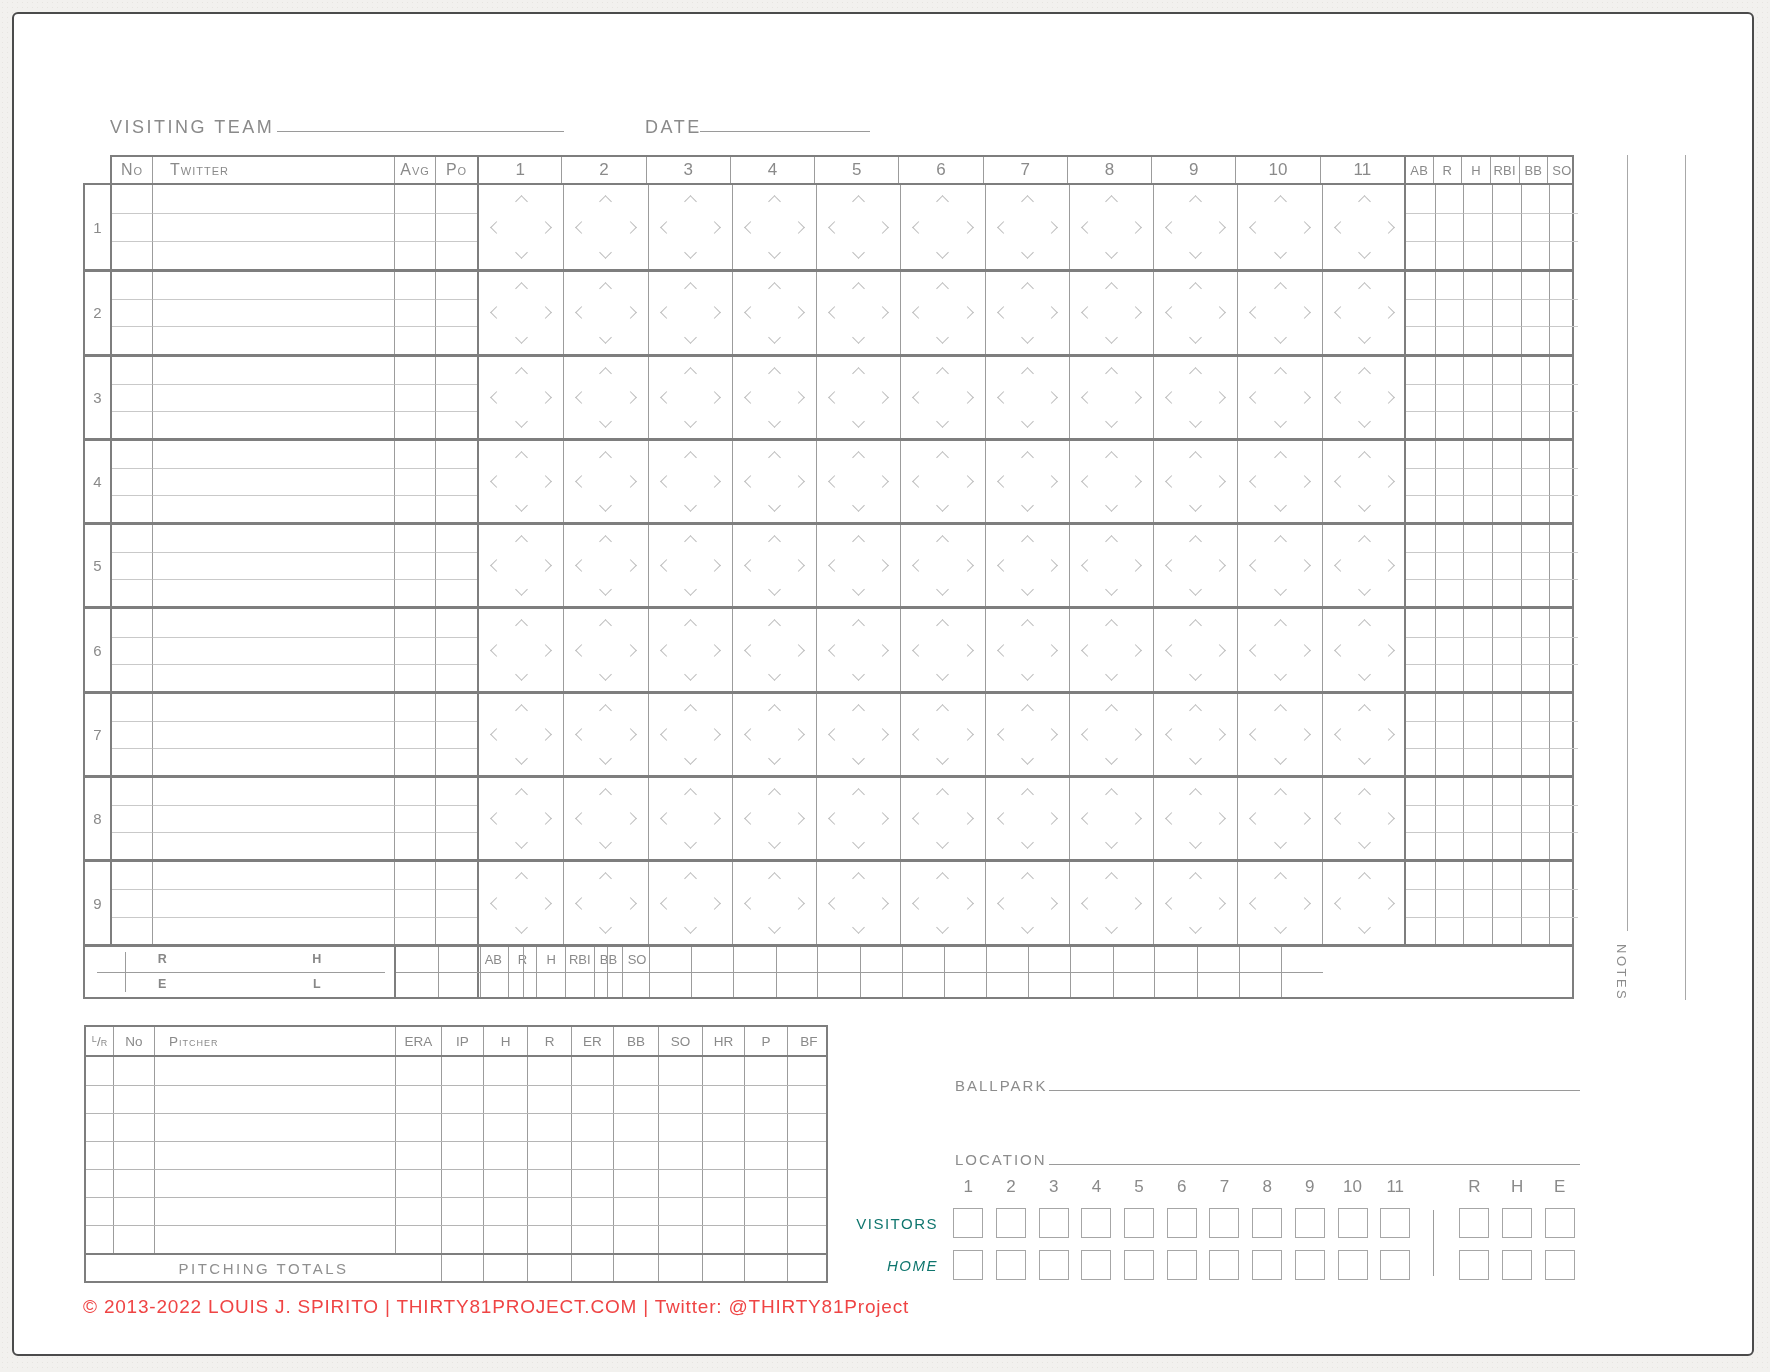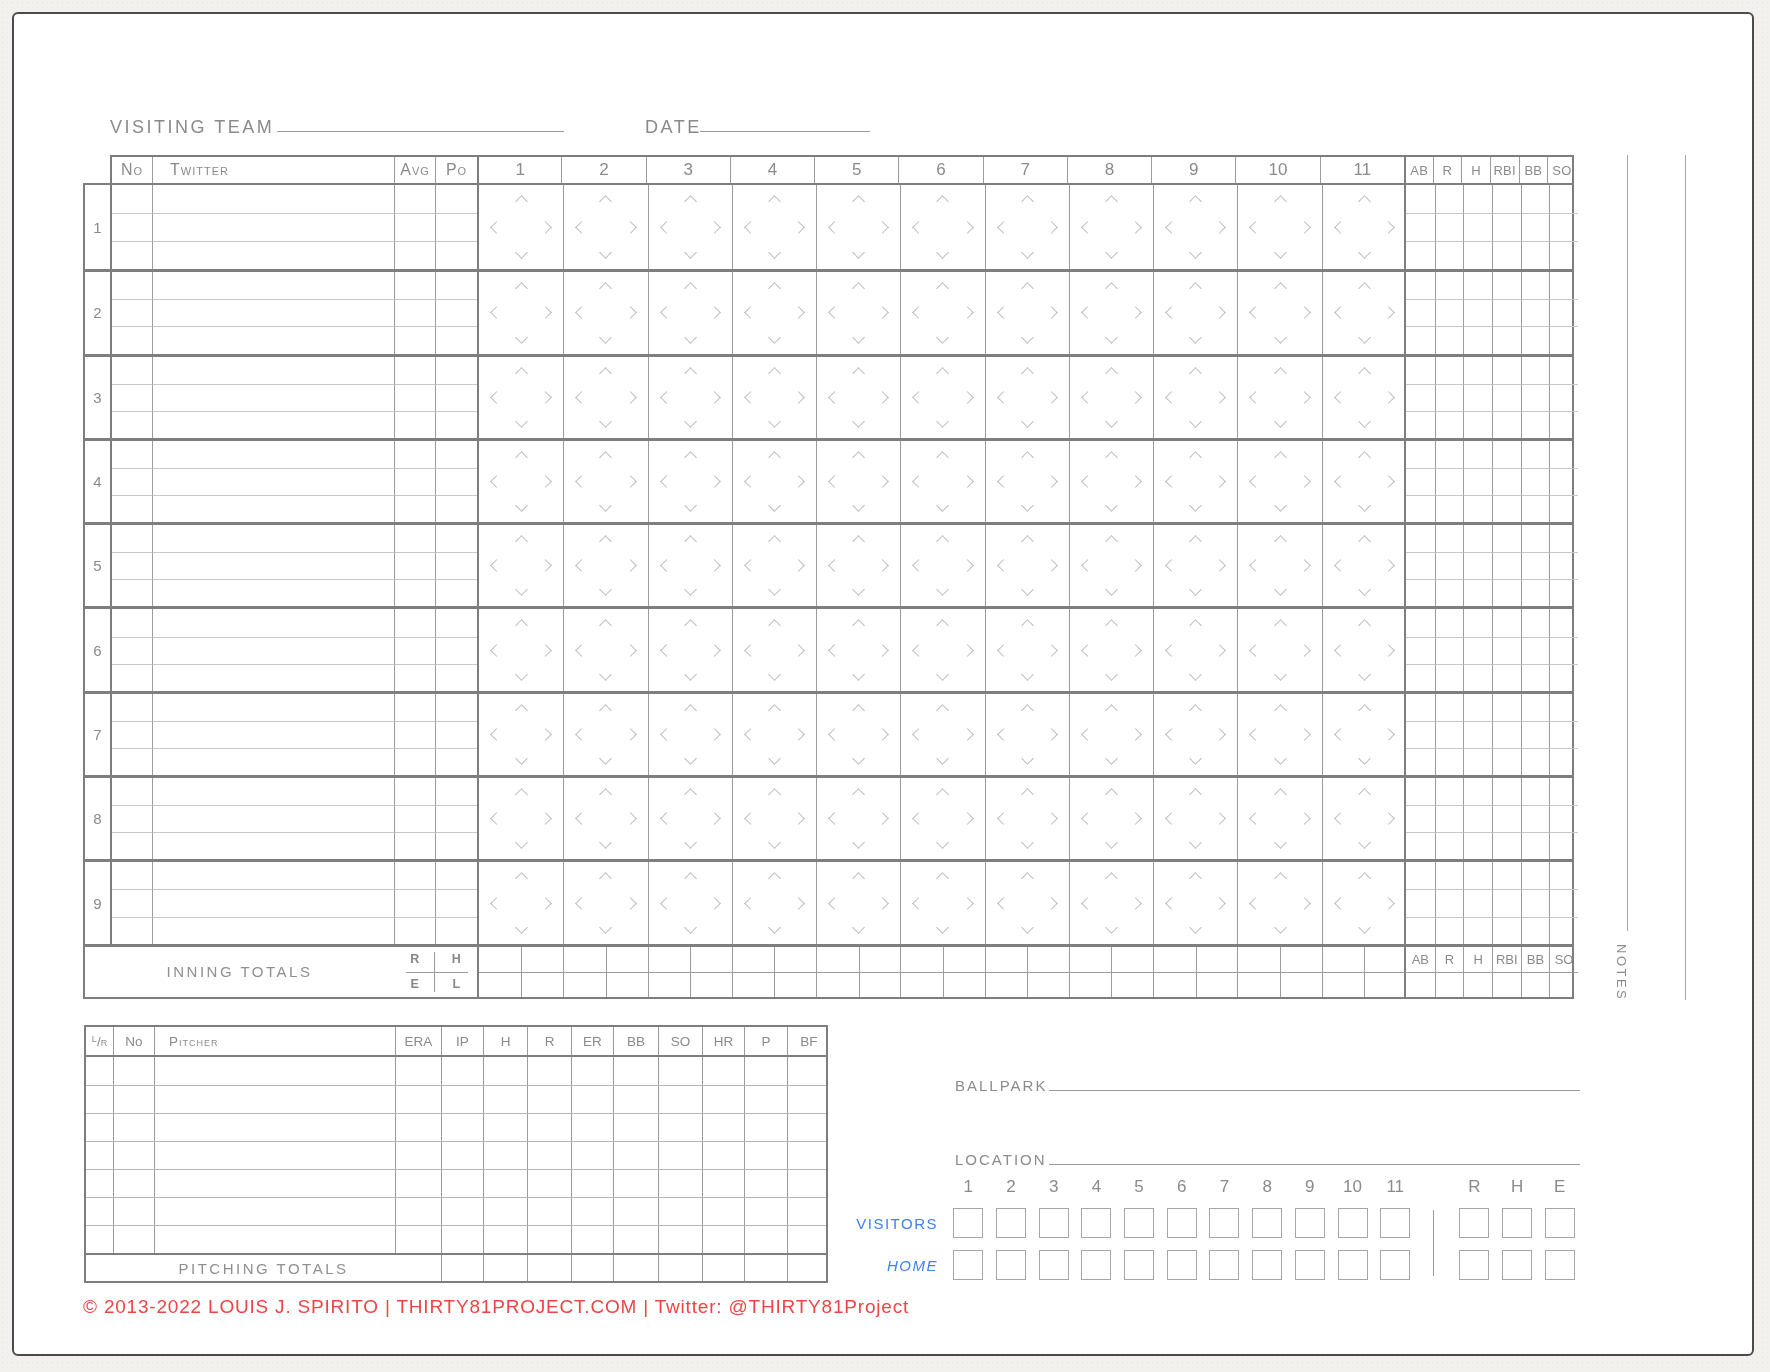--- a/index.html
+++ b/index.html
@@ -98,21 +98,21 @@
 
   
   .copyright { font-size:19px; color:#ef4444; letter-spacing:0.8px; white-space:nowrap; }
   .gi-label { font-size:15px; letter-spacing:2px; color:#8c8c8c; }
   .ls-nums { display:grid; grid-template-columns:repeat(11,42.7px); justify-items:center; font-size:17px; color:#8a8a8a; }
   .ls-rhe { display:grid; grid-template-columns:repeat(3,42.7px); justify-items:center; font-size:17px; color:#8a8a8a; }
   .ls-boxes { display:grid; grid-template-columns:repeat(11,42.7px); justify-items:center; }
   .ls-boxes-rhe { display:grid; grid-template-columns:repeat(3,42.7px); justify-items:center; }
   .box { width:30px; height:30px; border:1.4px solid #a6a6a6; background:#fff; }
   .ls-divider { border-left:1.5px solid #9c9c9c; width:0; }
-  .team-label { font-size:15px; letter-spacing:1.5px; color:#3b82f6; text-align:right; }
+  .team-label { font-size:15px; letter-spacing:1.5px; color:#0f766e; text-align:right; }
 </style>
 </head>
 <body>
 
 <div class="page">
 
   <span class="abs toplabel" style="left:96px; top:103px;">VISITING TEAM</span>
   <div class="abs fill-line" style="left:263px; top:102px; width:287px; height:16px;"></div>
   <span class="abs toplabel" style="left:631px; top:103px;">DATE</span>
   <div class="abs fill-line" style="left:686px; top:102px; width:170px; height:16px;"></div>
@@ -1082,21 +1082,20 @@
             <div class="scell"></div>
             <div class="scell"></div>
             <div class="scell"></div>
             <div class="scell"></div>
             <div class="scell"></div>
             <div class="scell"></div>
           </div>
         </div>
       </div>
     <div class="bat-totals" id="bat-totals">
-        <div class="tlabel">INNING TOTALS</div>
         <div class="tlegend">
           <div class="lgcell">R</div>
           <div class="lgcell">H</div>
           <div class="lgcell">E</div>
           <div class="lgcell">L</div>
           <div class="lg-v"></div>
           <div class="lg-h"></div>
         </div>
         <div class="t-innings">
           <div class="tcell">

